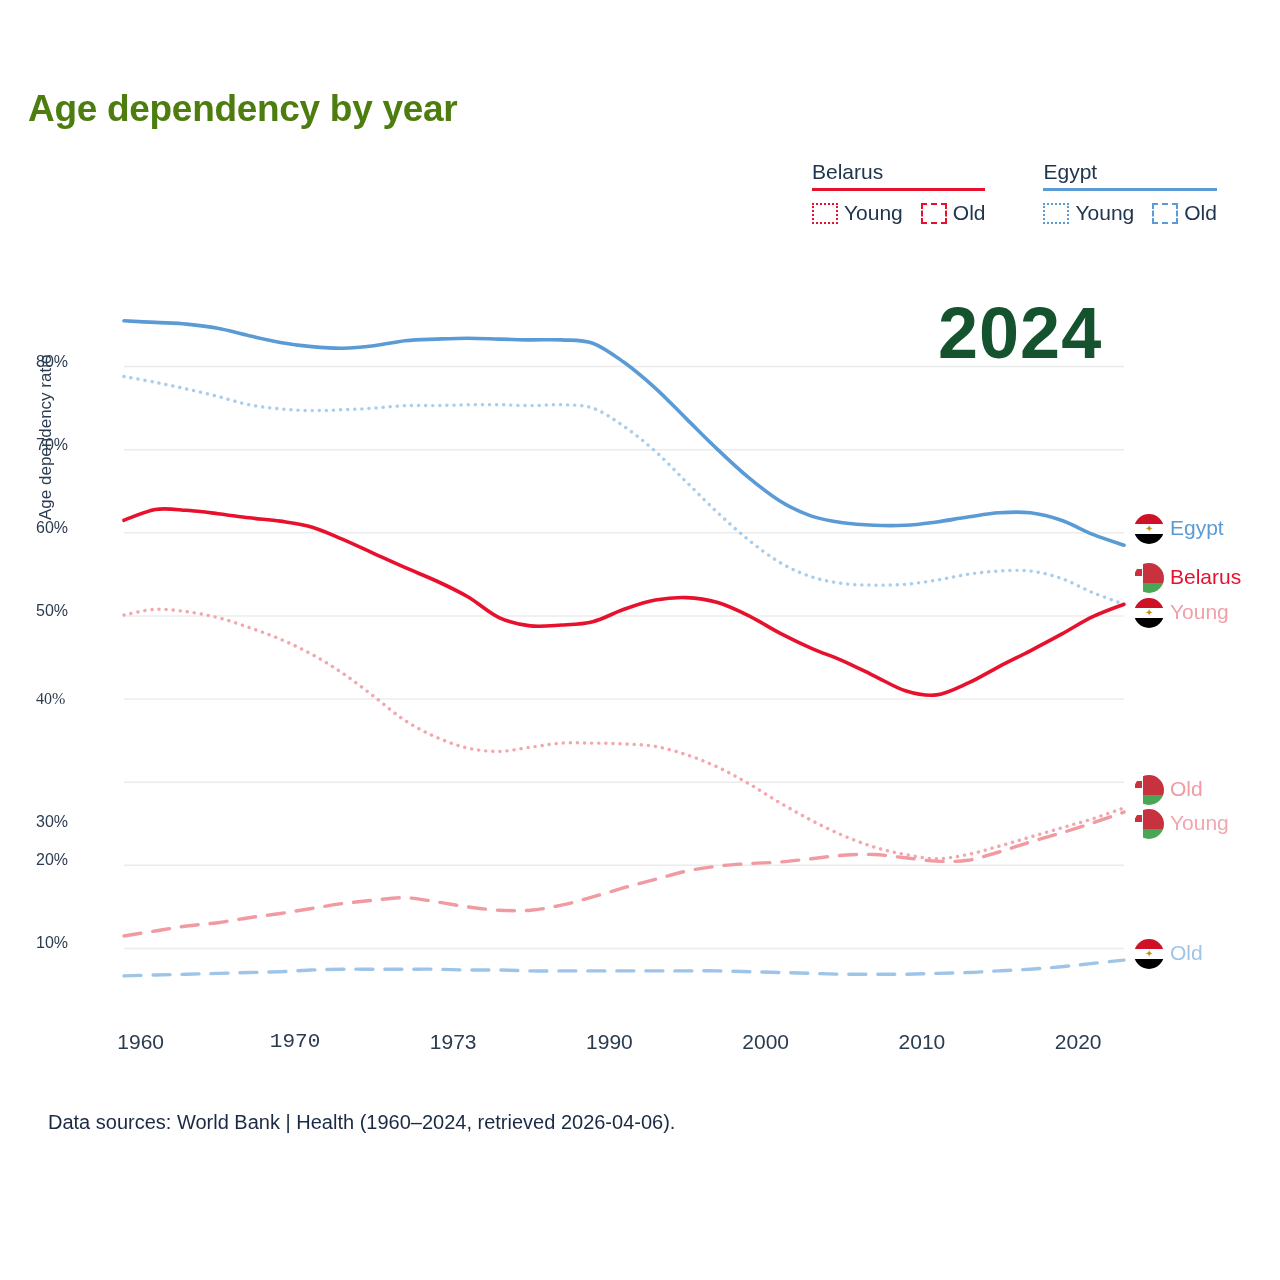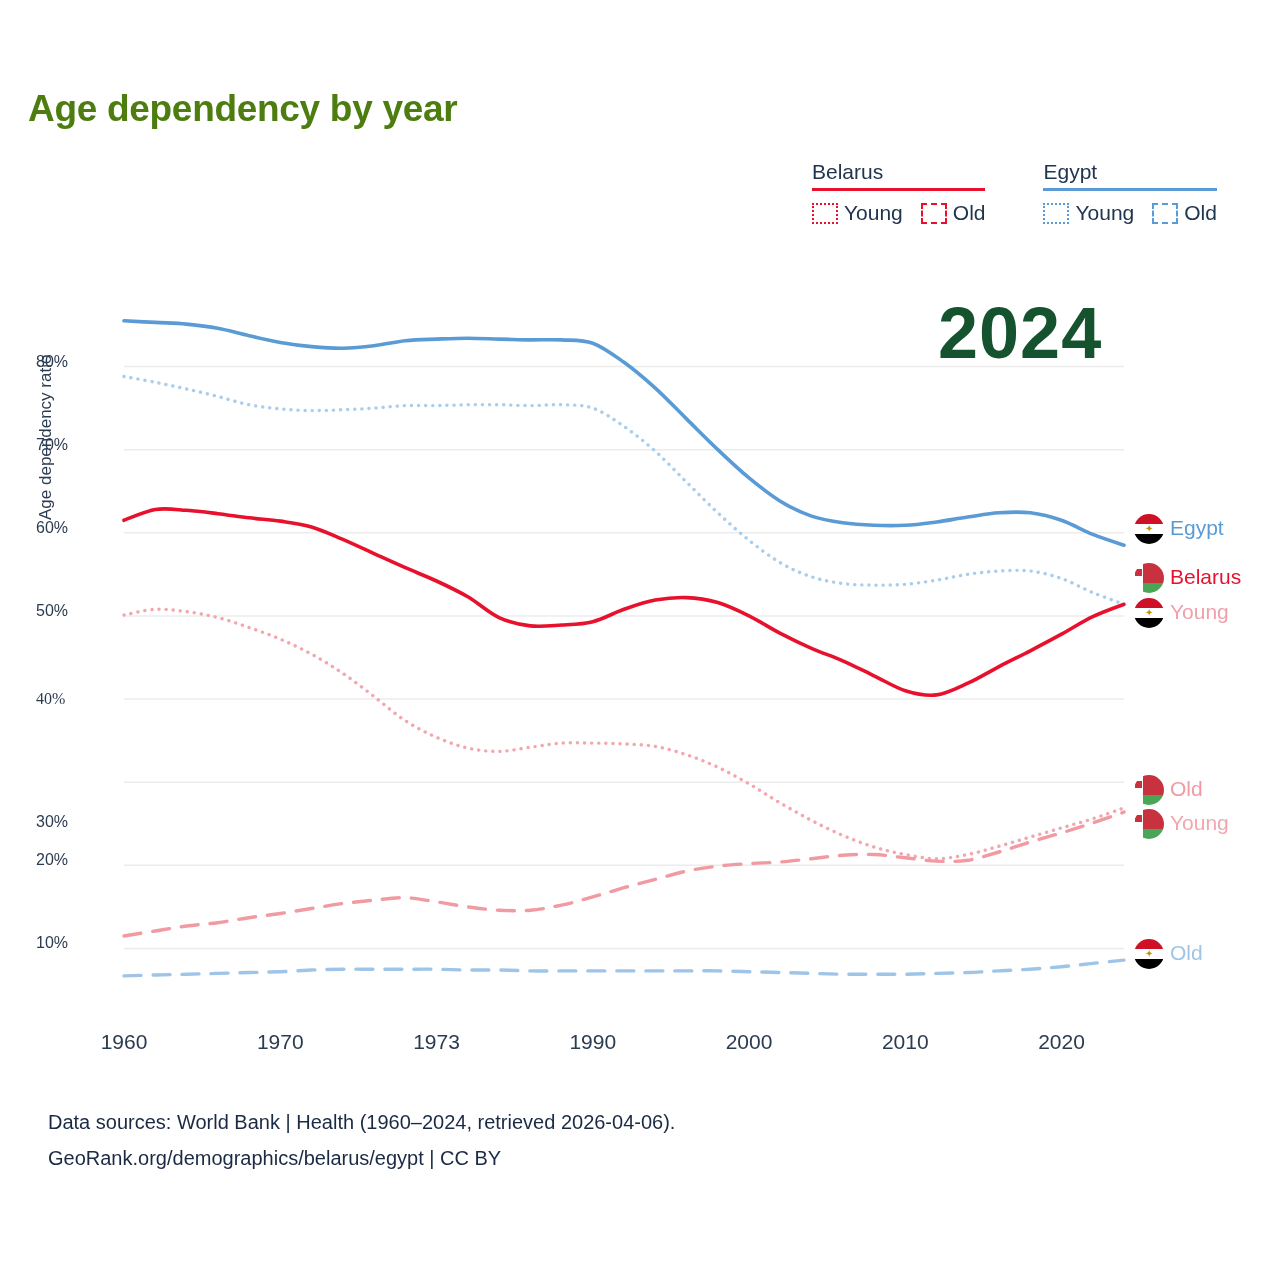--- a/index.html
+++ b/index.html
@@ -110,21 +110,21 @@
     right: 0;
     font-size: 16px;
     color: #2b3b50;
     text-align: left;
     width: 70px;
   }
   .xtick {
     position: absolute;
     font-size: 21px;
     color: #2b3b50;
-    text-align: center;
+    text-align: right;
     width: 80px;
   }
   .endlabel {
     position: absolute;
     font-size: 21px;
     white-space: nowrap;
   }
   .flag {
     position: absolute;
     width: 30px;
@@ -232,21 +232,21 @@
 <div id="axis-ticks">
     <div class="ytick" style="left: 36px; top: 934.434px;">10%</div>
     <div class="ytick" style="left: 36px; top: 851.301px;">20%</div>
     <div class="ytick" style="left: 36px; top: 768.169px; margin-top: 45px;">30%</div>
     <div class="ytick" style="left: 36px; top: 690px; font-family: Liberation Serif, serif;">40%</div>
     <div class="ytick" style="left: 36px; top: 601.904px;">50%</div>
     <div class="ytick" style="left: 36px; top: 518.771px;">60%</div>
     <div class="ytick" style="left: 36px; top: 435.639px;">70%</div>
     <div class="ytick" style="left: 36px; top: 352.506px;">80%</div>
     <div class="xtick" style="left: 84px; top: 1030px;">1960</div>
-    <div class="xtick" style="left: 240.25px; top: 1030px;">1970</div>
+    <div class="xtick" style="left: 240.25px; top: 1030px; font-family: Liberation Mono, monospace;">1970</div>
     <div class="xtick" style="left: 396.5px; top: 1030px;">1973</div>
     <div class="xtick" style="left: 552.75px; top: 1030px;">1990</div>
     <div class="xtick" style="left: 709px; top: 1030px;">2000</div>
     <div class="xtick" style="left: 865.25px; top: 1030px;">2010</div>
     <div class="xtick" style="left: 1021.5px; top: 1030px;">2020</div>
   </div>
 <div id="endlabels">
     <div class="flag flag-egypt" style="left: 1134px; top: 514px;">
       <div class="b1"></div>
       <div class="b2"></div>
@@ -286,14 +286,13 @@
       <div class="b1"></div>
       <div class="b2"></div>
       <div class="b3"></div>
       <div class="crest">✦</div>
     </div>
     <div class="endlabel" style="left: 1170px; top: 941px; color: rgb(158, 197, 232);">Old</div>
   </div>
 
 <div id="footer">
   <div>Data sources: World Bank | Health (1960–2024, retrieved 2026-04-06).</div>
-  <div>GeoRank.org/demographics/belarus/egypt | CC BY</div>
 </div>
 
 </body></html>

